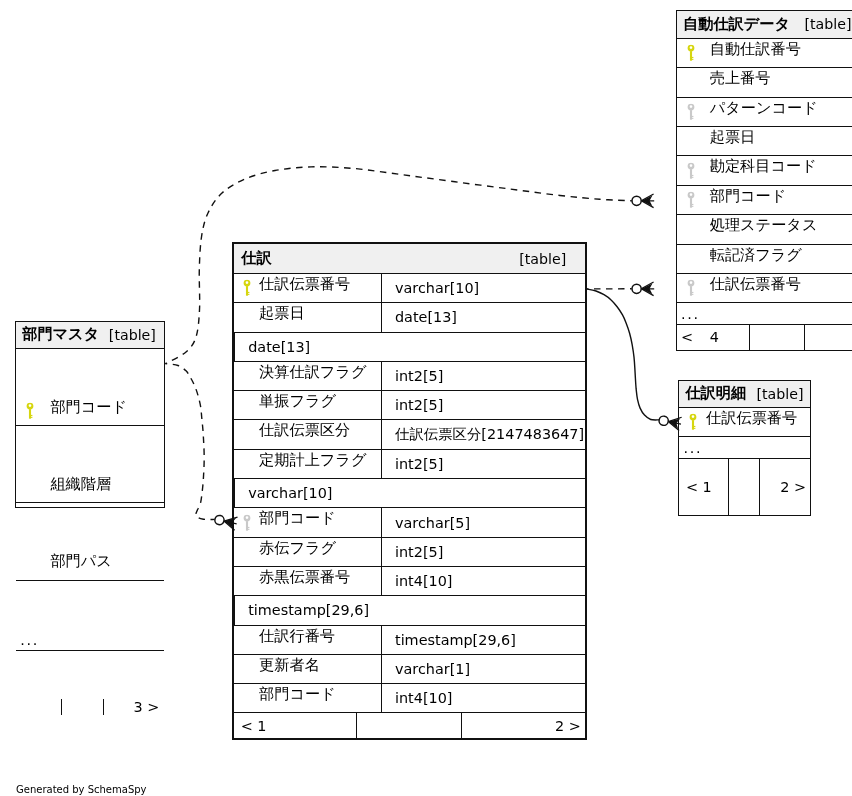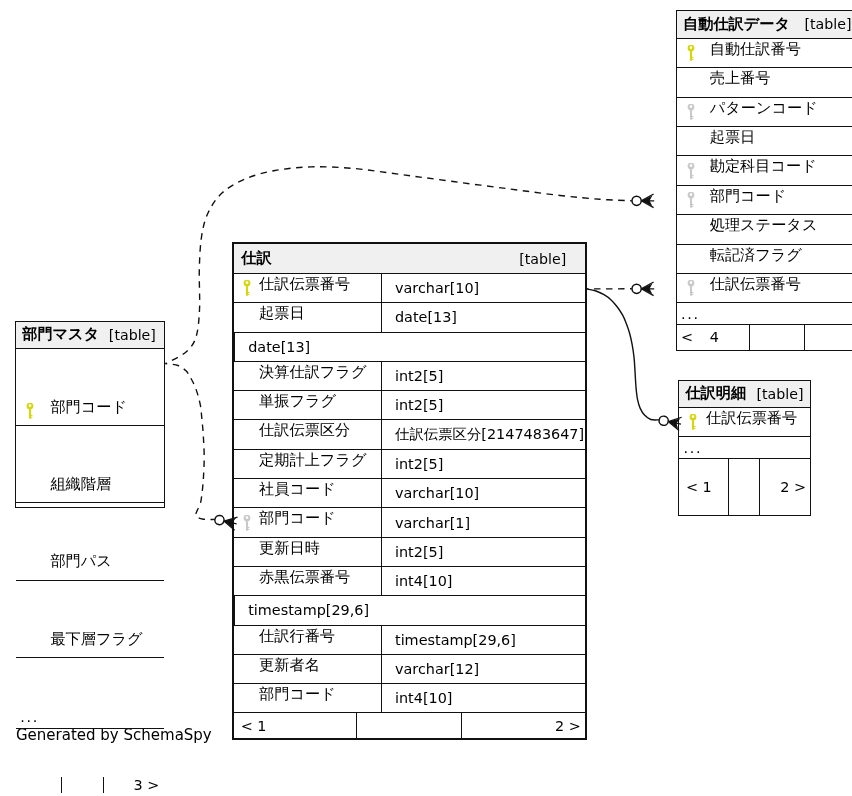--- a/index.html
+++ b/index.html
@@ -77,21 +77,21 @@
 
   
   #edges{position:absolute;left:0;top:0;z-index:5;pointer-events:none;}
   .edge{fill:none;stroke:var(--line);stroke-width:1.4px;}
   .edge.dashed{stroke-dasharray:6.5 5.5;stroke-dashoffset:4.5;}
   .crow{fill:var(--line);stroke:none;}
   .crowline{fill:none;stroke:var(--line);stroke-width:1.3px;}
   .odot{fill:#fff;stroke:var(--line);stroke-width:1.5px;}
 
   
-  #caption{position:absolute;left:16px;top:726px;font-size:15px;}
+  #caption{position:absolute;left:16px;top:784px;font-size:10px;}
 </style>
 </head>
 <body>
 
 <div id="stage">
 
   <svg id="edges" width="852" height="796" viewBox="0 0 852 796">
     <defs>
       <g id="endmark">
         <path class="crowline" d="M -11.2,0 L 1.2,-6.8 M -11.2,0 L 1.2,6.8 M -11.2,0 L 1.8,0"></path>
@@ -229,53 +229,52 @@
     </div>
     <div class="row">
       <span class="nm">仕訳伝票区分</span>
       <span class="tp">仕訳伝票区分[2147483647]</span>
     </div>
     <div class="row">
       <span class="nm">定期計上フラグ</span>
       <span class="tp">int2[5]</span>
     </div>
     <div class="row">
-      <span class="nm">社員コード</span>
       <span class="tp">varchar[10]</span>
     </div>
     <div class="row">
       <svg class="key" viewBox="0 0 8 17">
           <g>
             <path fill-rule="evenodd" class="fill-fk" d="M4 0.2 a3.4 3.4 0 1 1 0 6.8 a3.4 3.4 0 0 1 0-6.8 Z M4 1.7 a1.35 1.35 0 1 0 0 2.7 a1.35 1.35 0 0 0 0-2.7 Z"></path>
             <rect class="fill-fk" x="2.95" y="6.6" width="2.1" height="9.6"></rect>
             <rect class="fill-fk" x="5" y="12.4" width="1.4" height="1.1"></rect>
             <rect class="fill-fk" x="5" y="14.3" width="1.4" height="1.1"></rect>
           </g>
         </svg>
       <span class="nm">部門コード</span>
-      <span class="tp">varchar[1]</span>
-    </div>
-    <div class="row">
-      <span class="nm">更新日時</span>
+      <span class="tp">varchar[5]</span>
+    </div>
+    <div class="row">
+      <span class="nm">赤伝フラグ</span>
       <span class="tp">int2[5]</span>
     </div>
     <div class="row">
       <span class="nm">赤黒伝票番号</span>
       <span class="tp">int4[10]</span>
     </div>
     <div class="row">
       <span class="tp">timestamp[29,6]</span>
     </div>
     <div class="row">
       <span class="nm">仕訳行番号</span>
       <span class="tp">timestamp[29,6]</span>
     </div>
     <div class="row">
       <span class="nm">更新者名</span>
-      <span class="tp">varchar[12]</span>
+      <span class="tp">varchar[1]</span>
     </div>
     <div class="row">
       <span class="nm">部門コード</span>
       <span class="tp">int4[10]</span>
     </div>
     <div class="pager">
       <div class="pc c1">
           <span class="pl">&lt; 1</span>
         </div>
       <div class="pc c2">
@@ -302,23 +301,20 @@
           </g>
         </svg>
       <span class="nm">部門コード</span>
     </div>
     <div class="row">
       <span class="nm">組織階層</span>
     </div>
     <div class="row">
       <span class="nm">部門パス</span>
     </div>
-    <div class="row">
-      <span class="nm">最下層フラグ</span>
-    </div>
     <div class="dots">...</div>
     <div class="pager">
       <div class="pc c1">
           <span class="pl"></span>
         </div>
       <div class="pc c2">
           <span class="pl"></span>
         </div>
       <div class="pc c3">
           <span class="pr">3 &gt;</span>

